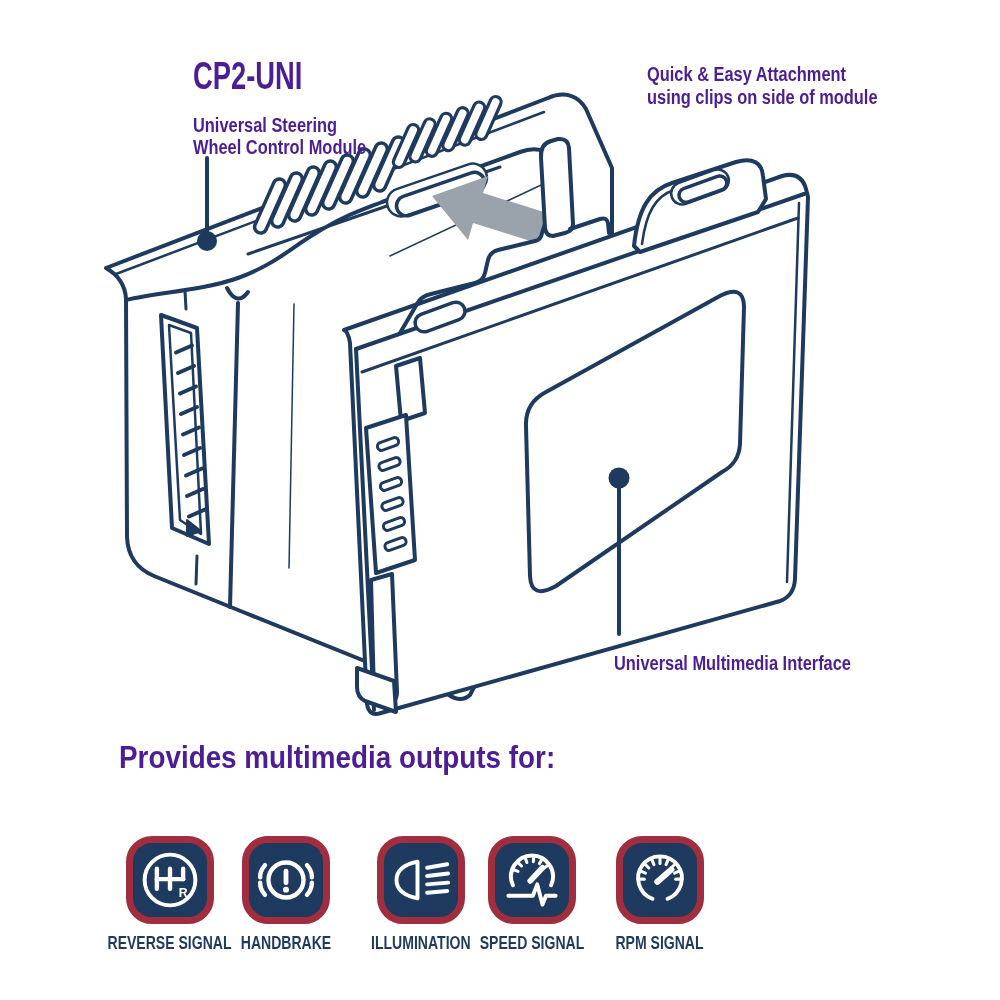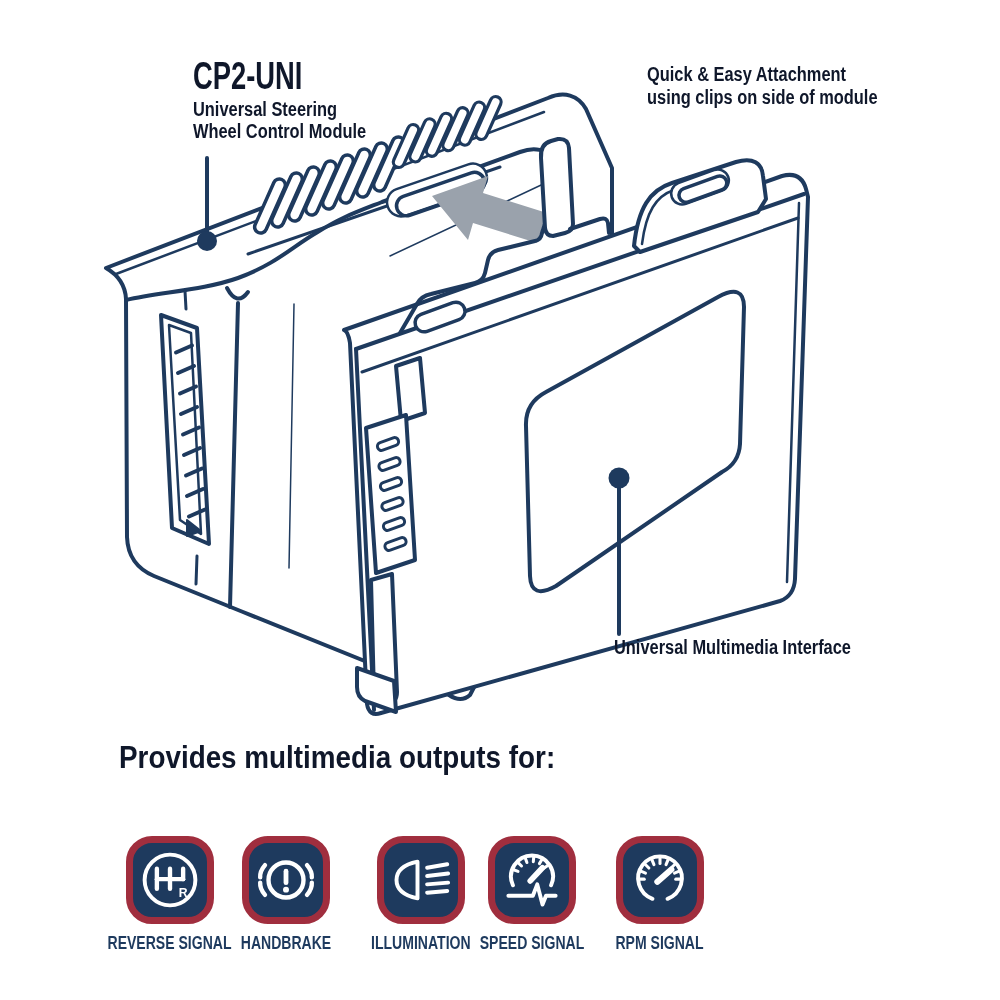--- a/index.html
+++ b/index.html
@@ -3,21 +3,21 @@
 <meta charset="utf-8">
 <style>
   html,body{margin:0;padding:0;}
   body{
     width:1000px;height:1000px;background:#ffffff;overflow:hidden;position:relative;
     font-family:"Liberation Sans", sans-serif;color:#1e3a5e;
   }
   .abs{position:absolute;}
   svg{display:block;}
   
-  .navy-text{color:#0f172a;font-weight:700;}
+  .navy-text{color:#4c1d95;font-weight:700;}
   .condense{display:inline-block;transform-origin:0 0;white-space:nowrap;}
   .module-title{font-size:38px;line-height:36px;letter-spacing:0px;transform:scaleX(0.72);}
   .module-title.mm{font-size:32px;line-height:30px;transform:scaleX(0.68);}
   .module-sub{font-size:20px;line-height:22px;transform:scaleX(0.82);}
   .note-line{font-size:20px;line-height:22.5px;transform:scaleX(0.82);}
   .outputs-heading{font-size:32px;line-height:34px;transform:scaleX(0.87);}
   
   .output-item{position:absolute;width:140px;top:836px;display:flex;flex-direction:column;align-items:center;}
   .tile{
     width:88px;height:88px;box-sizing:border-box;border:7px solid #a02e3e;border-radius:26px;
@@ -141,33 +141,33 @@
   <g>
     <path stroke-width="4" d="M 207,158 L 207,236"></path>
     <circle cx="207" cy="241" r="10" fill="#1e3a5e" stroke="none"></circle>
     <path stroke-width="4" d="M 619,482 L 619,634"></path>
     <circle cx="619" cy="478" r="10.5" fill="#1e3a5e" stroke="none"></circle>
   </g>
 </svg>
 
 <div class="abs navy-text" style="left:193px;top:58px">
   <div><span class="condense module-title">CP2-UNI</span></div>
-  <div style="margin-top:4px">
+  <div style="margin-top:20px">
     <span class="condense module-sub">Universal Steering</span><br>
     <span class="condense module-sub">Wheel Control Module</span>
   </div>
 </div>
 
 <div class="abs navy-text" style="left:647px;top:63px">
   <span class="condense note-line">Quick &amp; Easy Attachment</span><br>
   <span class="condense note-line">using clips on side of module</span>
 </div>
 
 <div class="abs navy-text" style="left:614px;top:636px">
-  <div style="margin-top:0">
+  <div style="margin-top:16px">
     <span class="condense module-sub">Universal Multimedia Interface</span>
   </div>
 </div>
 
 <div class="abs navy-text" style="left:119px;top:740px">
   <span class="condense outputs-heading">Provides multimedia outputs for:</span>
 </div>
 
 <div>
 

